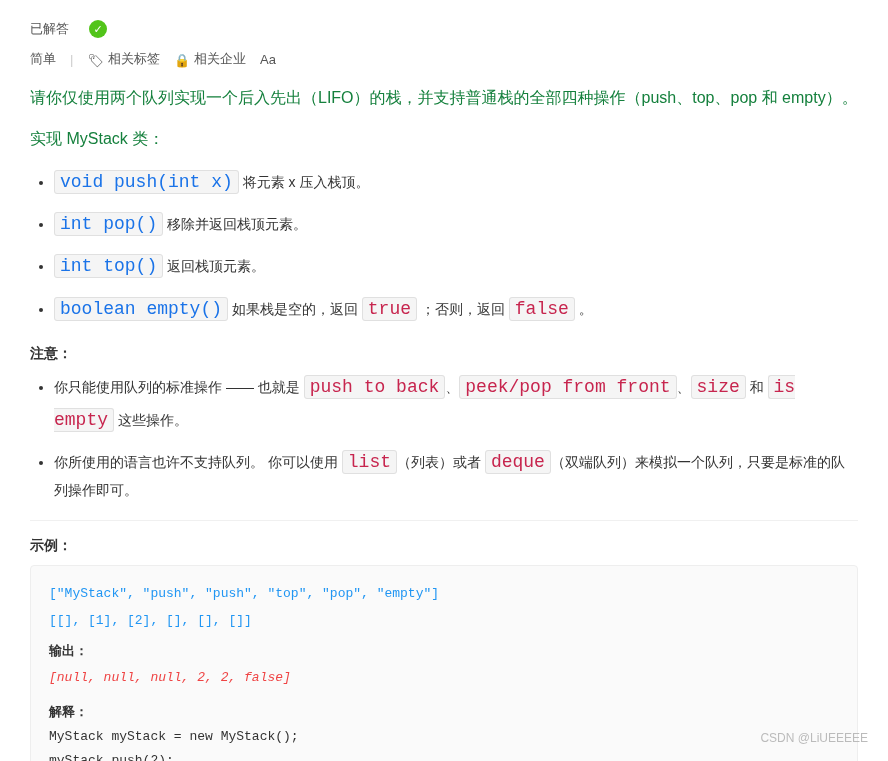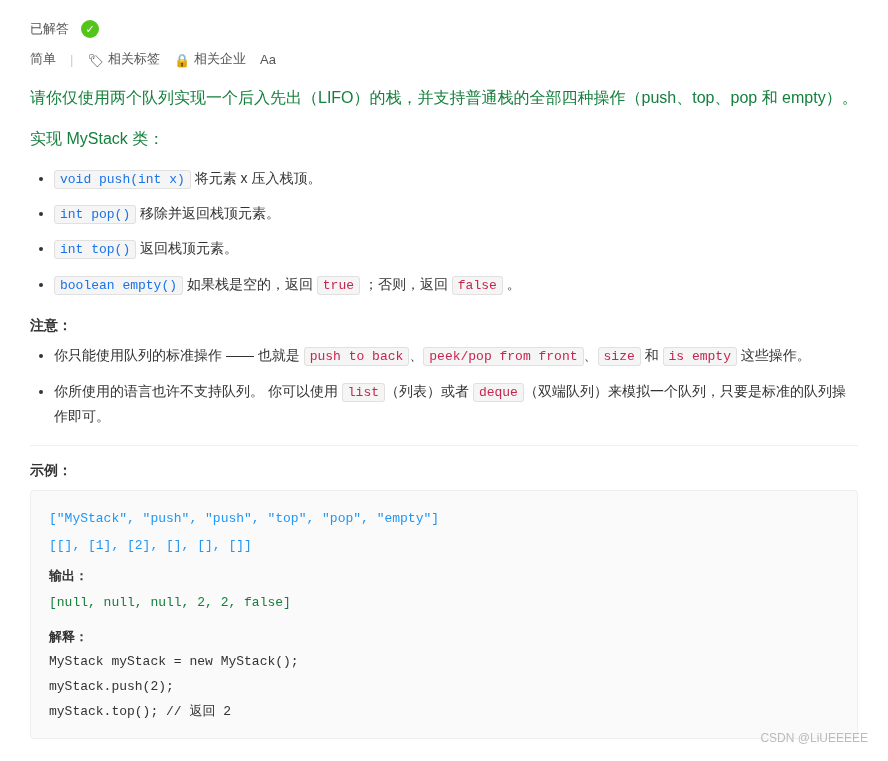--- a/index.html
+++ b/index.html
@@ -18,21 +18,21 @@
       margin-bottom: 12px;
     }
     .title {
       font-size: 22px;
       font-weight: bold;
       color: #333;
     }
     .solved-badge {
       display: flex;
       align-items: center;
-      gap: 12px;
+      gap: 20px;
       font-size: 13px;
       color: #555;
     }
     .solved-check {
       width: 18px;
       height: 18px;
       border-radius: 50%;
       background: #52c41a;
       display: inline-flex;
       align-items: center;
@@ -65,21 +65,21 @@
       margin-bottom: 12px;
       font-size: 16px;
       color: #15803d;
     }
     .code-inline {
       font-family: Consolas, "Courier New", monospace;
       background: #f5f5f5;
       border: 1px solid #e0e0e0;
       border-radius: 3px;
       padding: 1px 5px;
-      font-size: 13px;
+      font-size: 18px;
       color: #c7254e;
     }
     .code-inline.blue {
       color: #1a73e8;
     }
     .bullet-list {
       list-style: disc;
       padding-left: 24px;
       margin-bottom: 14px;
     }
@@ -113,21 +113,22 @@
     .example-box .label {
       font-weight: bold;
       color: #333;
     }
     .example-box .code-text {
       font-family: Consolas, "Courier New", monospace;
       color: #2196f3;
     }
     .example-box .output-text {
       font-family: Consolas, "Courier New", monospace;
-      color: #15803d;
+      color: #ef4444;
+      font-style: italic;
     }
     .explain-code {
       font-family: Consolas, "Courier New", monospace;
       color: #333;
       font-size: 13px;
       line-height: 1.9;
     }
     .footer-brand {
       position: fixed;
       bottom: 16px;

